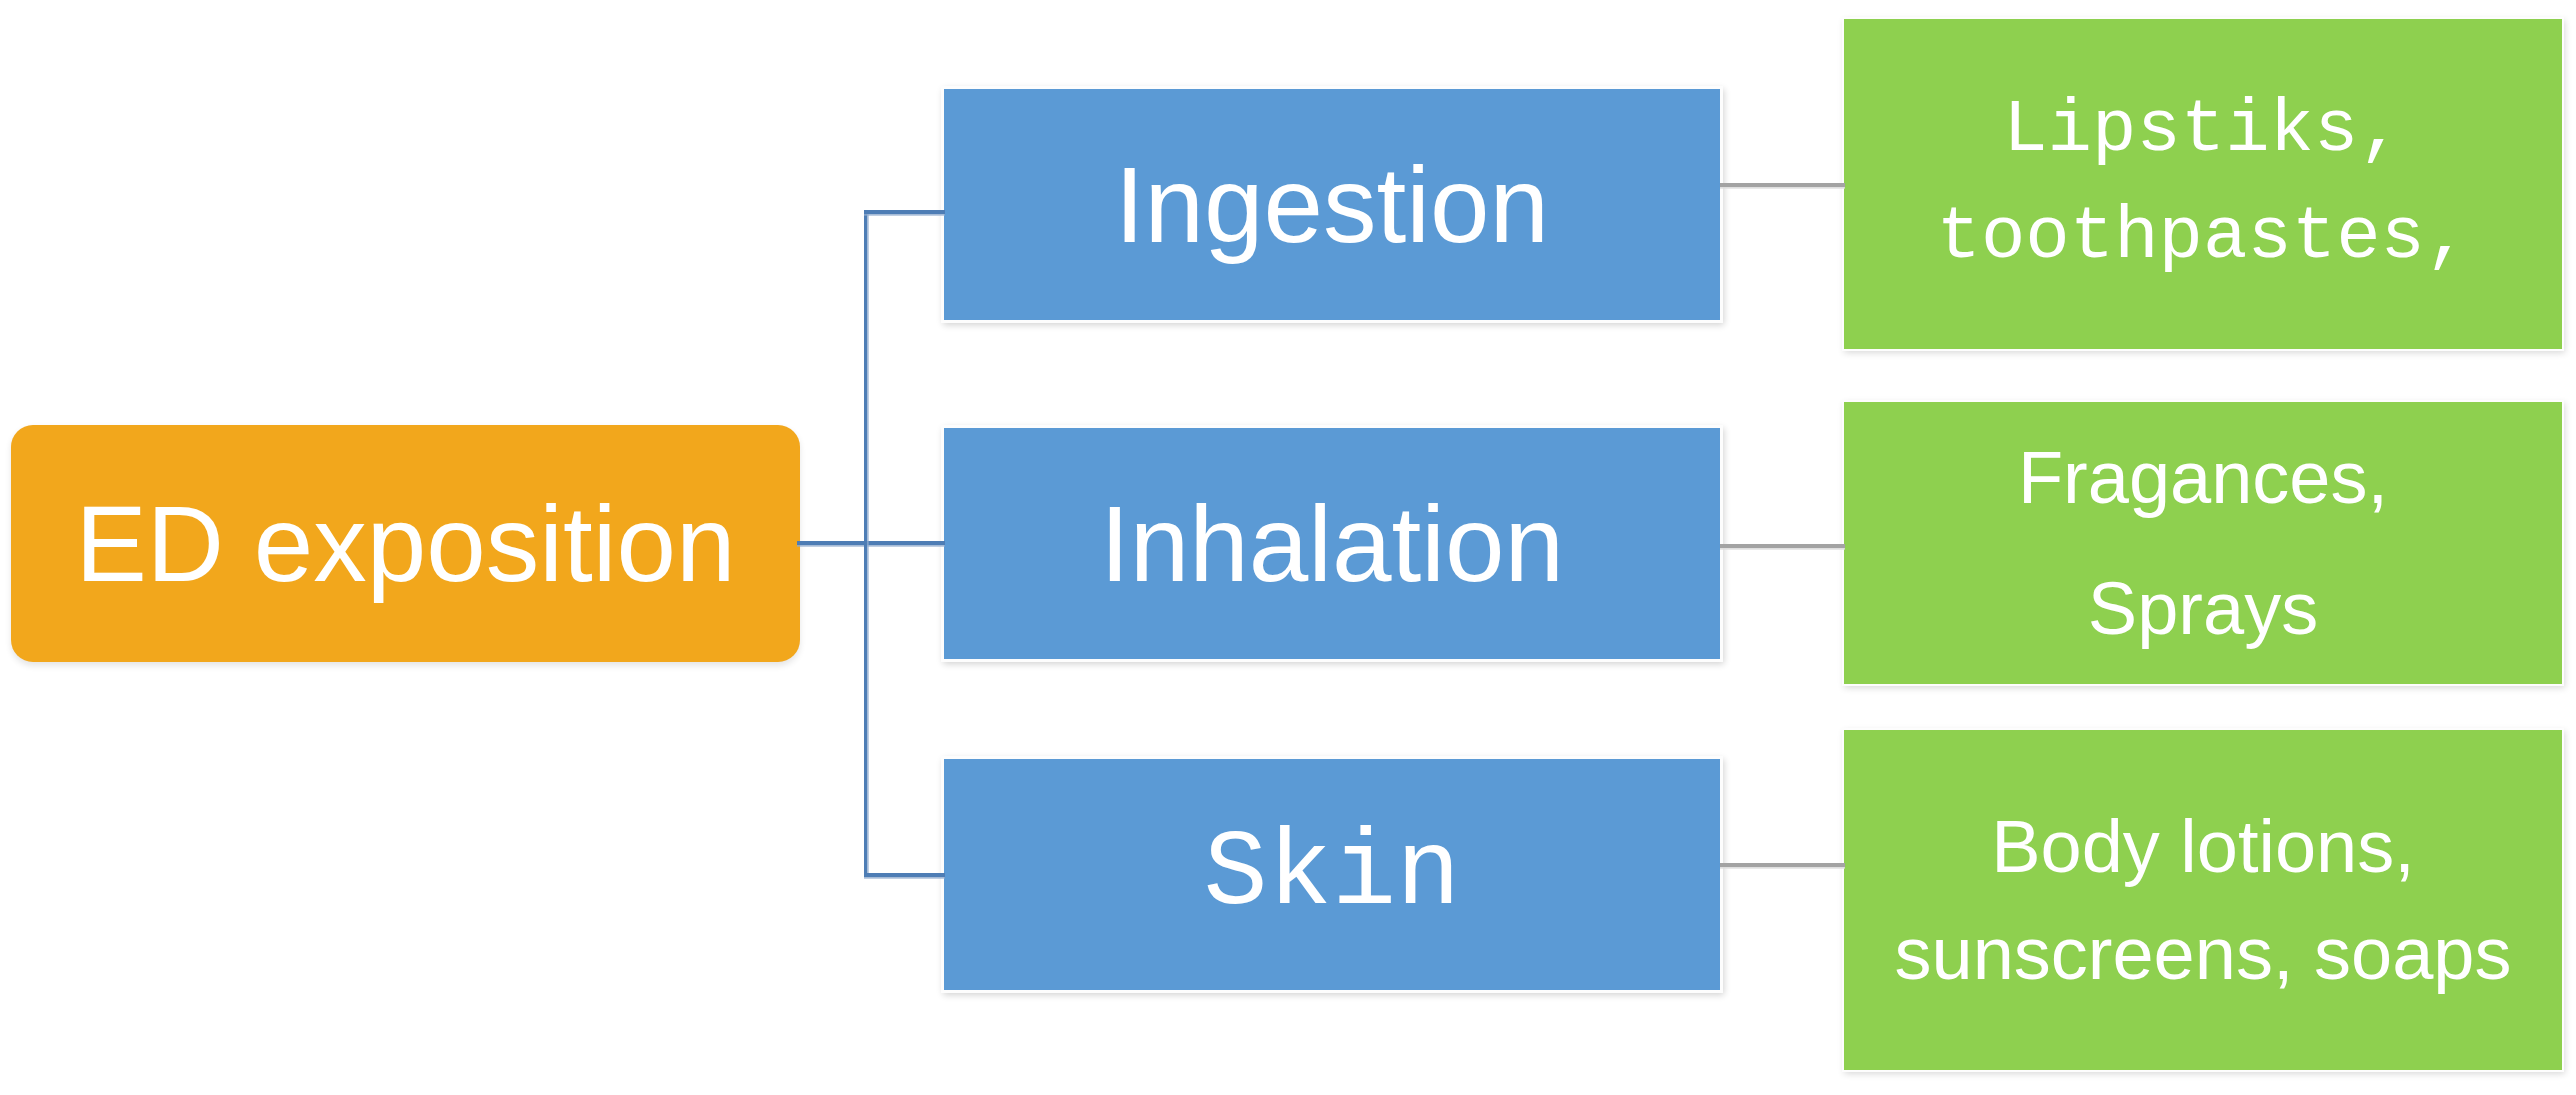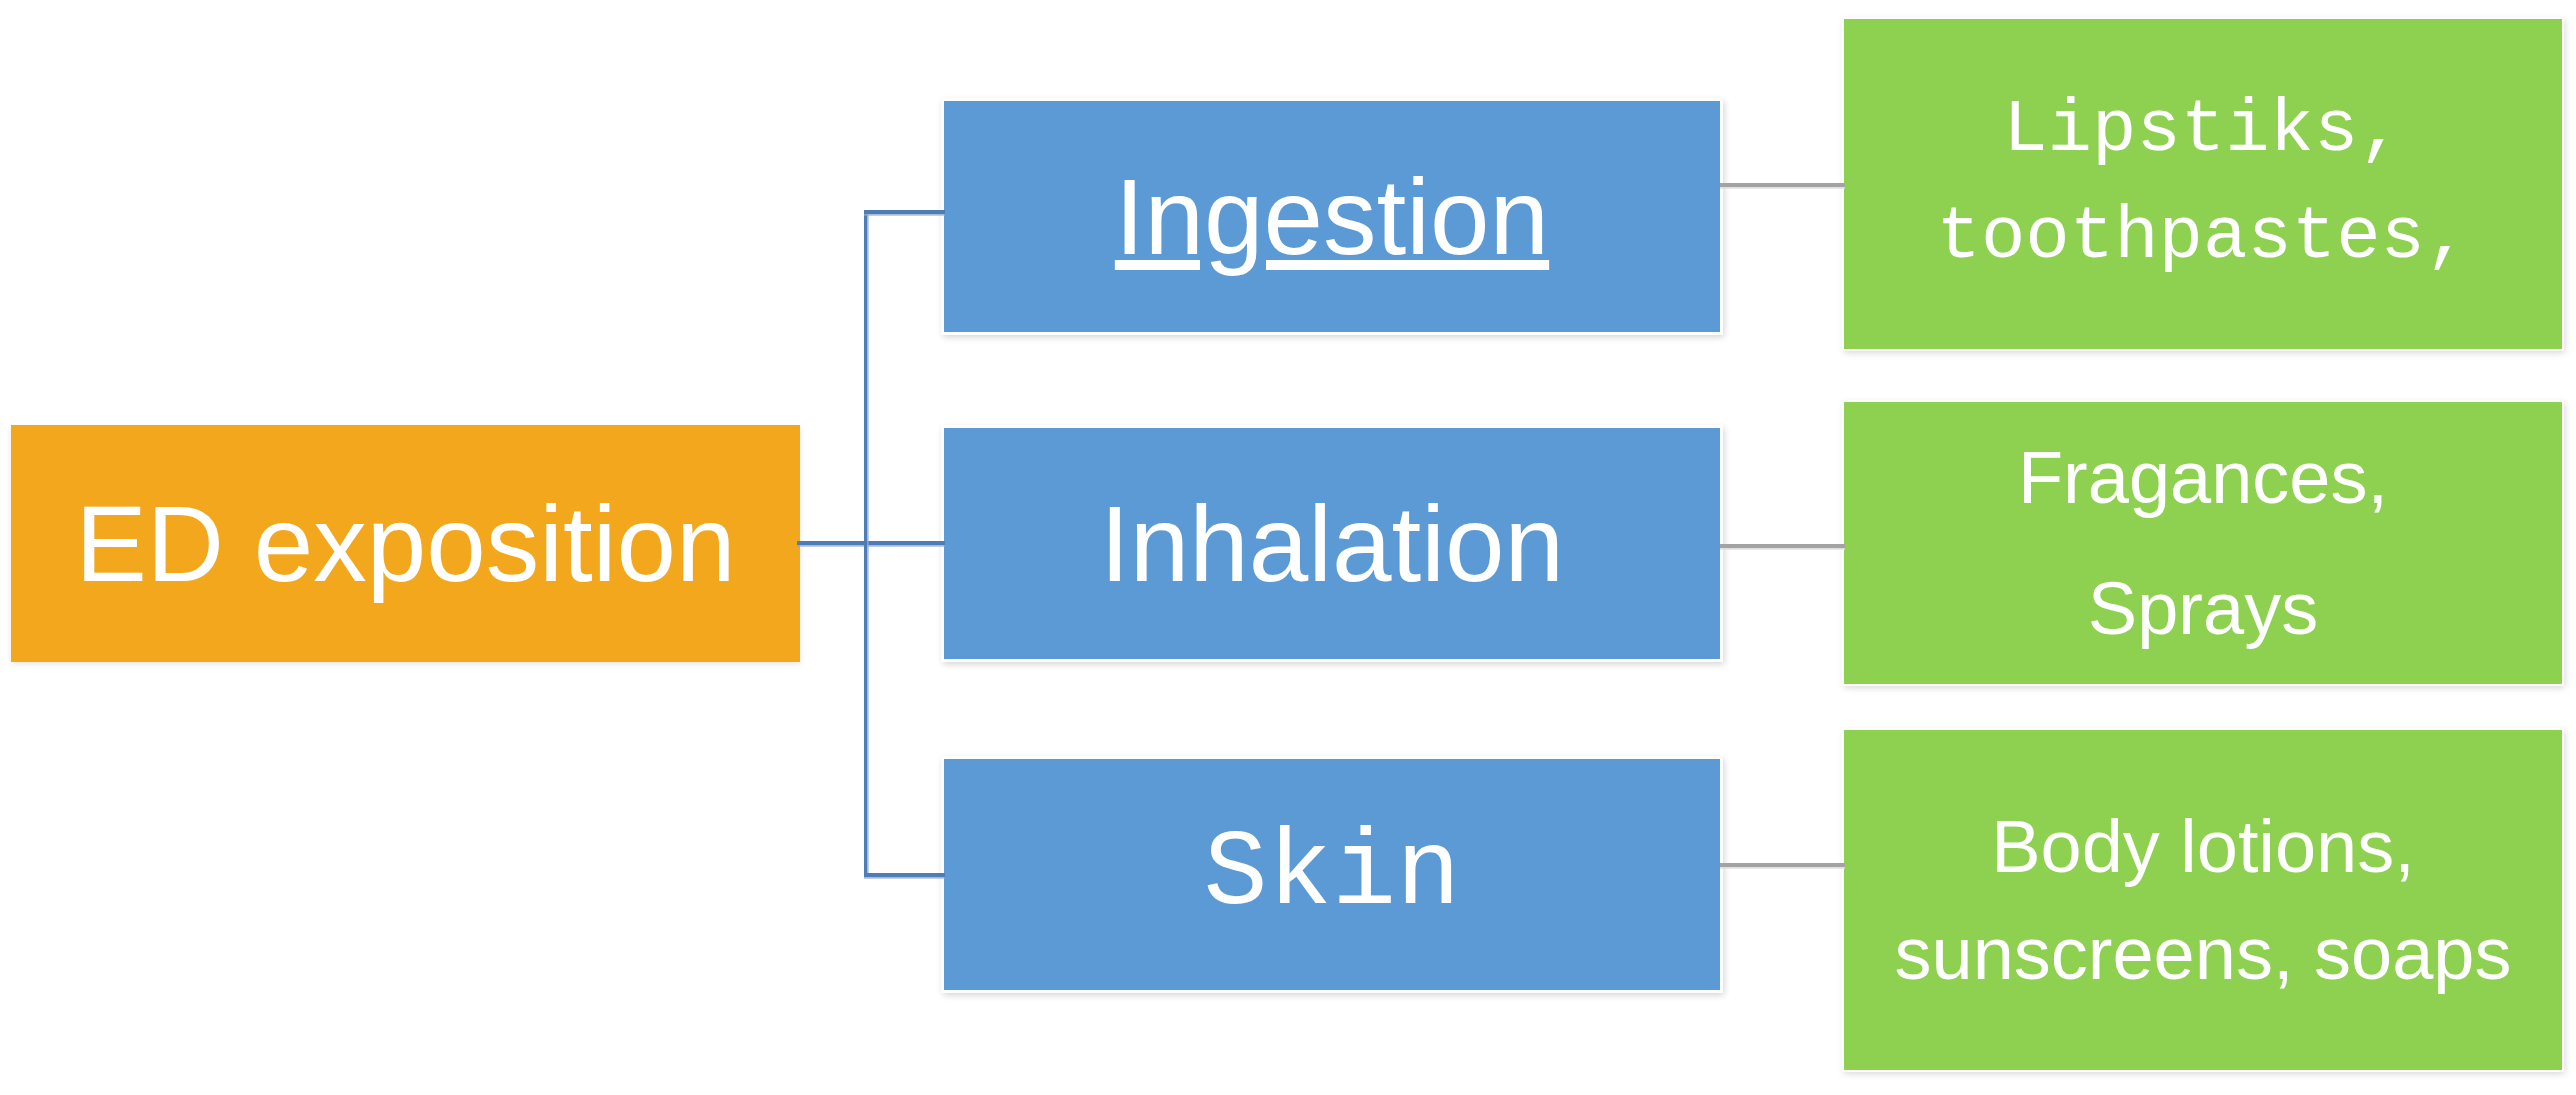--- a/index.html
+++ b/index.html
@@ -22,29 +22,30 @@
     justify-content: center;
     text-align: center;
     color: #ffffff;
     box-sizing: border-box;
   }
   .root-node {
     left: 11px; top: 425px; width: 789px; height: 237px;
     background: var(--root-color, #F2A71C);
     font-size: 107px;
     box-shadow: 0 3.4px 6.7px rgba(0,0,0,0.10);
+    border-radius: 22px;
   }
   .branch-node {
     left: 941px; width: 782px; height: 237px;
     background: var(--branch-color, #5B9AD5);
     font-size: 107px;
     border: 3.4px solid #fdfdfd;
     box-shadow: 1.7px 3.4px 6.7px rgba(0,0,0,0.18);
   }
-  #branch-ingestion  { top: 98px; text-decoration: underline; }
+  #branch-ingestion  { top: 86px; }
   #branch-inhalation { top: 425px; }
   #branch-skin       { top: 756px; font-family: Liberation Mono, monospace; }
   .leaf-node {
     left: 1842px; width: 722px;
     background: var(--leaf-color, #8ED04F);
     font-size: 74px;
     line-height: 107px;
     border: 2.5px solid #fdfdfd;
     box-shadow: 1.7px 3.4px 6.7px rgba(0,0,0,0.15);
     flex-direction: column;

